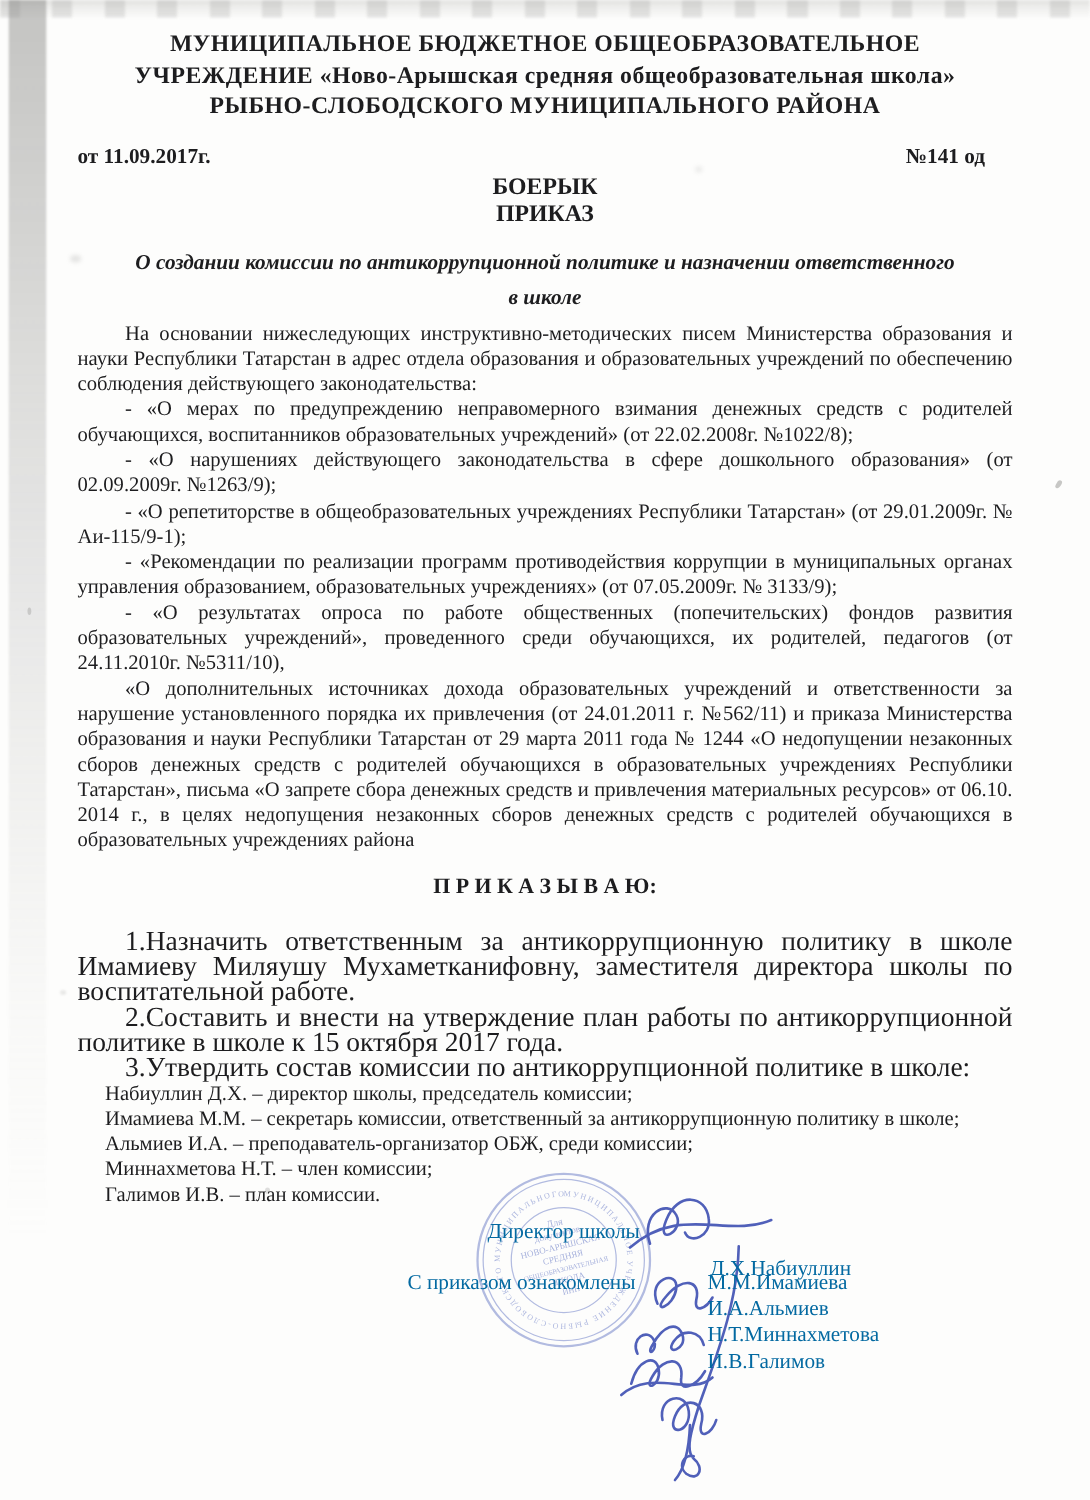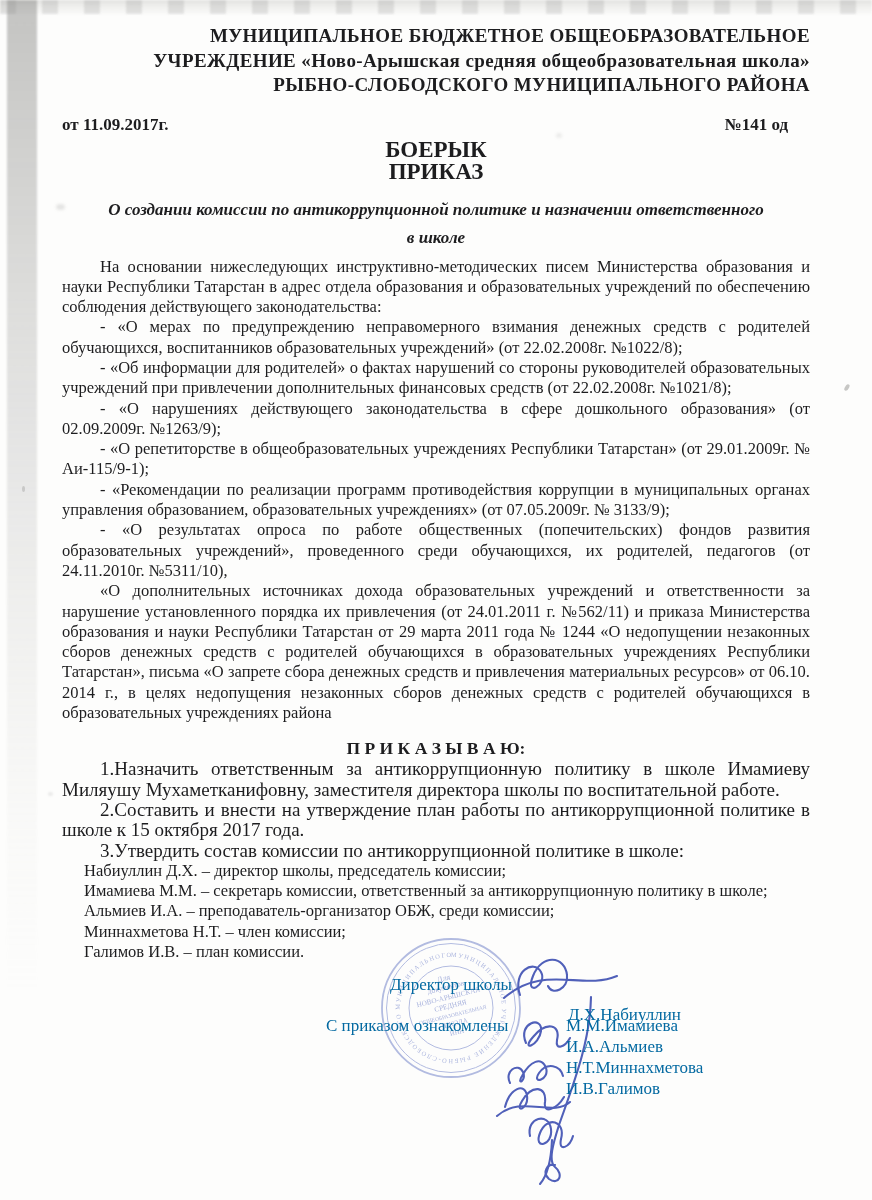--- a/index.html
+++ b/index.html
@@ -27,30 +27,30 @@
   .speck{position:absolute;background:#9a9a98;border-radius:50%;opacity:.55;}
   .speck.s1{left:845px;top:384px;width:4px;height:7px;transform:rotate(25deg);border-radius:60% 40% 70% 30%;}
   .speck.s2{left:56px;top:204px;width:9px;height:6px;opacity:.25;filter:blur(1.5px);}
   .speck.s3{left:22px;top:486px;width:3px;height:6px;opacity:.4;}
   .speck.s4{left:48px;top:792px;width:5px;height:4px;opacity:.2;filter:blur(1px);}
   .speck.s5{left:556px;top:133px;width:6px;height:5px;opacity:.18;filter:blur(1.5px);}
   .speck.s6{left:212px;top:950px;width:4px;height:5px;opacity:.3;filter:blur(.5px);}
 
   
   .content{position:absolute;left:62px;top:24px;width:748px;}
-  .org-title{ text-align:right;font-weight:bold;font-size:19px;line-height:24.5px;letter-spacing:.4px; }
+  .org-title{ text-align:center;font-weight:bold;font-size:19px;line-height:24.5px;letter-spacing:.4px; }
   .meta-row{ display:flex;justify-content:space-between;align-items:baseline; margin-top:17px;font-weight:bold;font-size:17px; }
   .meta-row .num{ padding-right:22px; }
-  .doc-kind{ text-align:center;font-weight:bold;font-size:23px;line-height:22px;margin-top:4px; }
+  .doc-kind{ text-align:center;font-weight:bold;font-size:19px;line-height:22px;margin-top:4px; }
   .subject{ text-align:center;font-weight:bold;font-size:17px;margin-top:17px;line-height:20px;font-style:italic; }
   .subject .line2{ margin-top:8px; }
   .body-text{ margin-top:9px;font-size:16.5px;line-height:20.3px;text-align:justify; }
   .body-text p{ margin:0;text-indent:38px; }
   .resolution{ text-align:center;font-weight:bold;font-size:17.5px;margin:15px 0 0 0; }
-  .orders{ font-size:19px;line-height:20.3px;text-align:justify; }
+  .orders{ margin-top:24px;font-size:22px;line-height:20.3px;text-align:justify; }
   .orders p{ margin:0;text-indent:38px; }
   .members{ margin-left:22px;font-size:16.5px;line-height:20.3px; }
   .members div{ white-space:nowrap; }
 
   
   .sig-layer{position:absolute;left:0;top:0;width:872px;height:1200px;pointer-events:none;}
   .sig-text{position:absolute;font-size:17px;color:#0369a1;}
   .lbl-director{left:390px;top:975px;}
   .name-director{left:568px;top:975px;margin-top:30px;}
   .lbl-ack{left:326px;top:1016px;}
@@ -92,21 +92,20 @@
   </div>
 
   <div class="subject">
     <div>О создании комиссии по антикоррупционной политике и назначении ответственного</div>
     <div class="line2">в школе</div>
   </div>
 
   <div class="body-text">
     <p>На основании нижеследующих инструктивно-методических писем Министерства образования и науки Республики Татарстан в адрес отдела образования и образовательных учреждений по обеспечению соблюдения действующего законодательства:</p>
     <p>- «О мерах по предупреждению неправомерного взимания денежных средств с родителей обучающихся, воспитанников образовательных учреждений» (от 22.02.2008г. №1022/8);</p>
-    <p>- «Об информации для родителей» о фактах нарушений со стороны руководителей образовательных учреждений при привлечении дополнительных финансовых средств (от 22.02.2008г. №1021/8);</p>
     <p>- «О нарушениях действующего законодательства в сфере дошкольного образования» (от 02.09.2009г. №1263/9);</p>
     <p>- «О репетиторстве в общеобразовательных учреждениях Республики Татарстан» (от 29.01.2009г. № Аи-115/9-1);</p>
     <p>- «Рекомендации по реализации программ противодействия коррупции в муниципальных органах управления образованием, образовательных учреждениях» (от 07.05.2009г. № 3133/9);</p>
     <p>- «О результатах опроса по работе общественных (попечительских) фондов развития образовательных учреждений», проведенного среди обучающихся, их родителей, педагогов (от 24.11.2010г. №5311/10),</p>
     <p>«О дополнительных источниках дохода образовательных учреждений и ответственности за нарушение установленного порядка их привлечения (от 24.01.2011 г. №562/11) и приказа Министерства образования и науки Республики Татарстан от 29 марта 2011 года № 1244 «О недопущении незаконных сборов денежных средств с родителей обучающихся в образовательных учреждениях Республики Татарстан», письма «О запрете сбора денежных средств и привлечения материальных ресурсов» от 06.10. 2014 г., в целях недопущения незаконных сборов денежных средств с родителей обучающихся в образовательных учреждениях района</p>
   </div>
 
   <div class="resolution">П Р И К А З Ы В А Ю:</div>
 
   <div class="orders">

